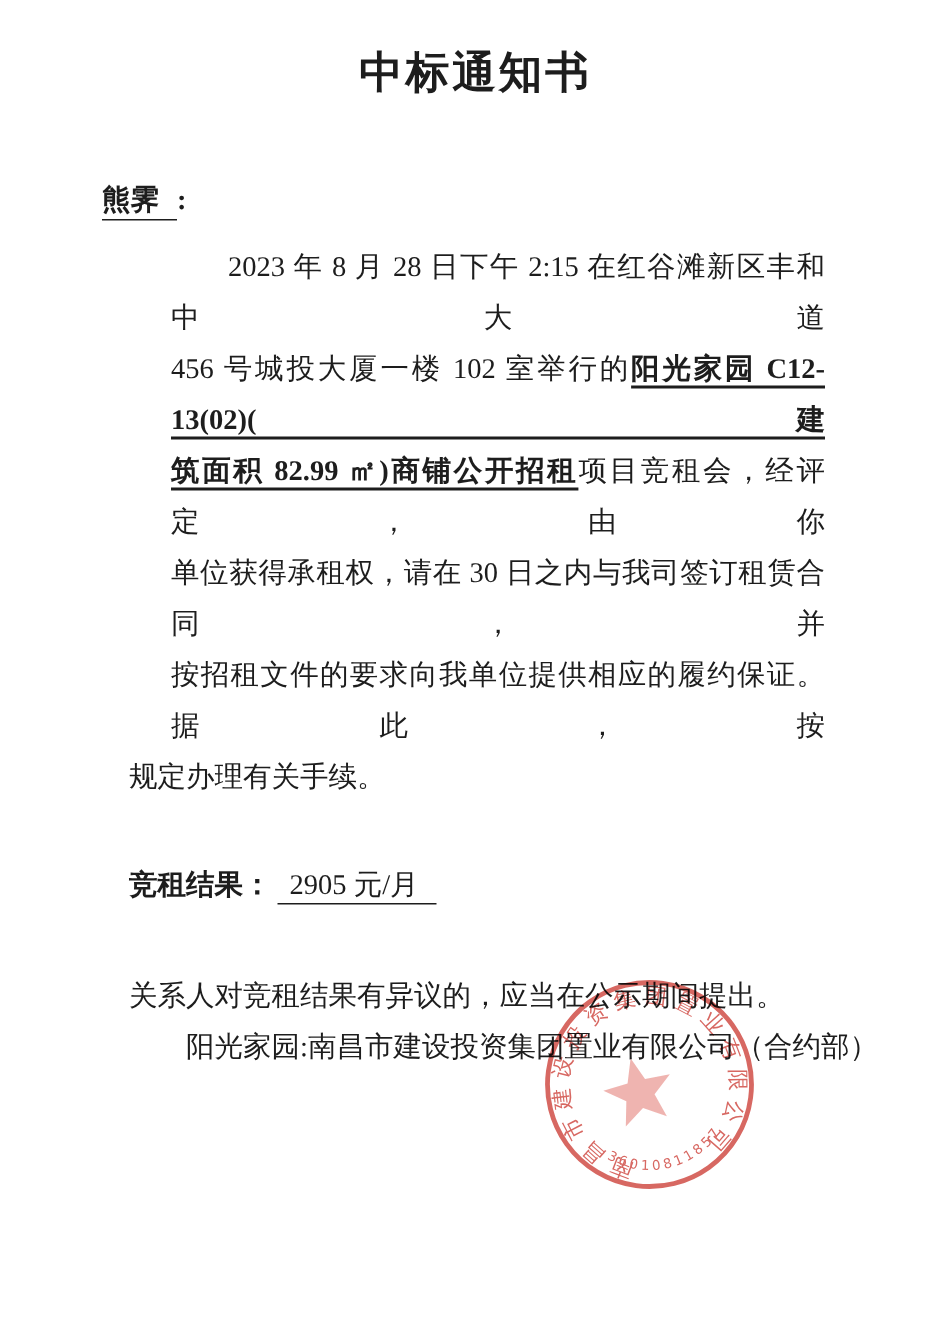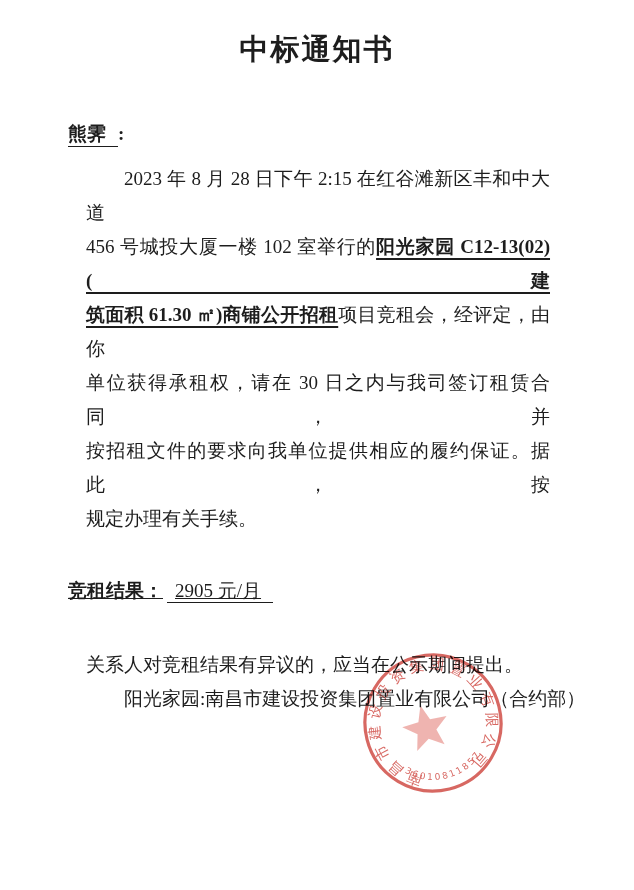--- a/index.html
+++ b/index.html
@@ -9,24 +9,24 @@
   }
   .title{
     margin:0;padding-top:32px;text-align:center;
     font-size:29px;font-weight:700;letter-spacing:2px;line-height:34px;
   }
   .salutation{margin:56px 84px 0 68px;font-size:19px;font-weight:700;line-height:24px;}
   .name-u{border-bottom:1.8px solid #1d1d1d;padding:0 12px 2px 0;}
   .para{margin:16px 84px 0 86px;font-size:19px;line-height:34px;}
   .para2{margin-top:42px;}
   .line{white-space:nowrap;overflow:visible;}
-  .jl{white-space:normal;text-align:justify;text-align-last:justify;text-justify:inter-character;}
+  .jl{white-space:normal;text-align:justify;text-align-last:justify;text-justify:inter-character;margin-left:28px;}
   .ind{text-indent:2em;}
   .bu{font-weight:700;text-decoration:underline;text-underline-offset:5px;text-decoration-thickness:1.6px;}
-  .result{margin:40px 84px 0 68px;font-size:19px;font-weight:700;line-height:30px;text-decoration:underline;}
+  .result{margin:40px 84px 0 86px;font-size:19px;font-weight:700;line-height:30px;}
   .result .val{
     font-weight:400;border-bottom:1.6px solid #1d1d1d;
     padding:0 12px 1px 8px;margin-left:4px;
   }
   .stamp{
     position:absolute;left:343px;top:633px;width:180px;height:180px;
     mix-blend-mode:multiply;pointer-events:none;
   }
 </style>
 </head>
@@ -36,21 +36,21 @@
 
   <h1 class="title">中标通知书</h1>
 
   <div class="salutation">
     <span class="name-u">熊霁</span><span>:</span>
   </div>
 
   <div class="para">
     <div class="line jl ind"><span>2023 年 8 月 28 日下午 2:15 在红谷滩新区丰和中大道</span></div>
     <div class="line jl"><span>456 号城投大厦一楼 102 室举行的</span><span class="bu">阳光家园 C12-13(02)(建</span></div>
-    <div class="line jl"><span class="bu">筑面积 61.30 ㎡)商铺公开招租</span><span>项目竞租会，经评定，由你</span></div>
+    <div class="line jl"><span class="bu">筑面积 82.99 ㎡)商铺公开招租</span><span>项目竞租会，经评定，由你</span></div>
     <div class="line jl"><span>单位获得承租权，请在 30 日之内与我司签订租赁合同，并</span></div>
     <div class="line jl"><span>按招租文件的要求向我单位提供相应的履约保证。据此，按</span></div>
     <div class="line"><span>规定办理有关手续。</span></div>
   </div>
 
   <div class="result">
     <span>竞租结果：</span><span class="val">2905 元/月</span>
   </div>
 
   <div class="para para2">

